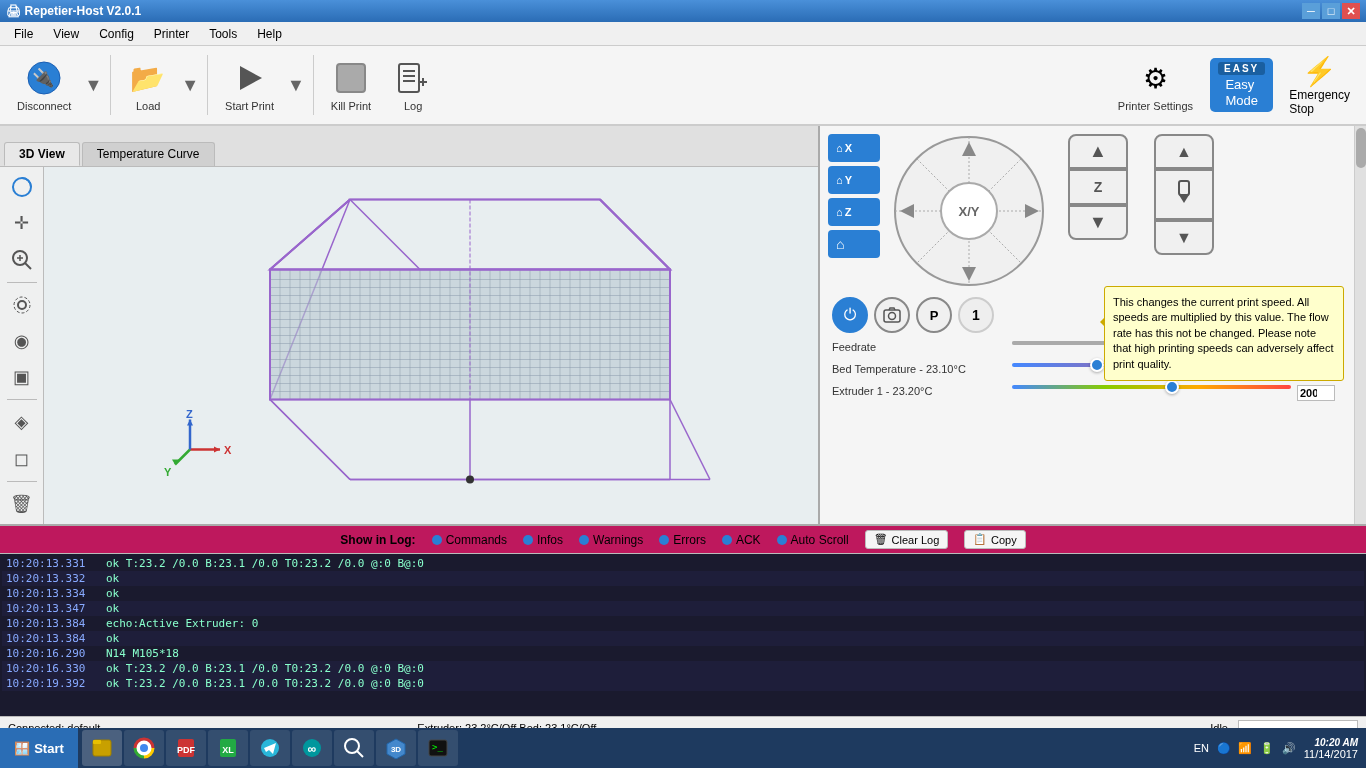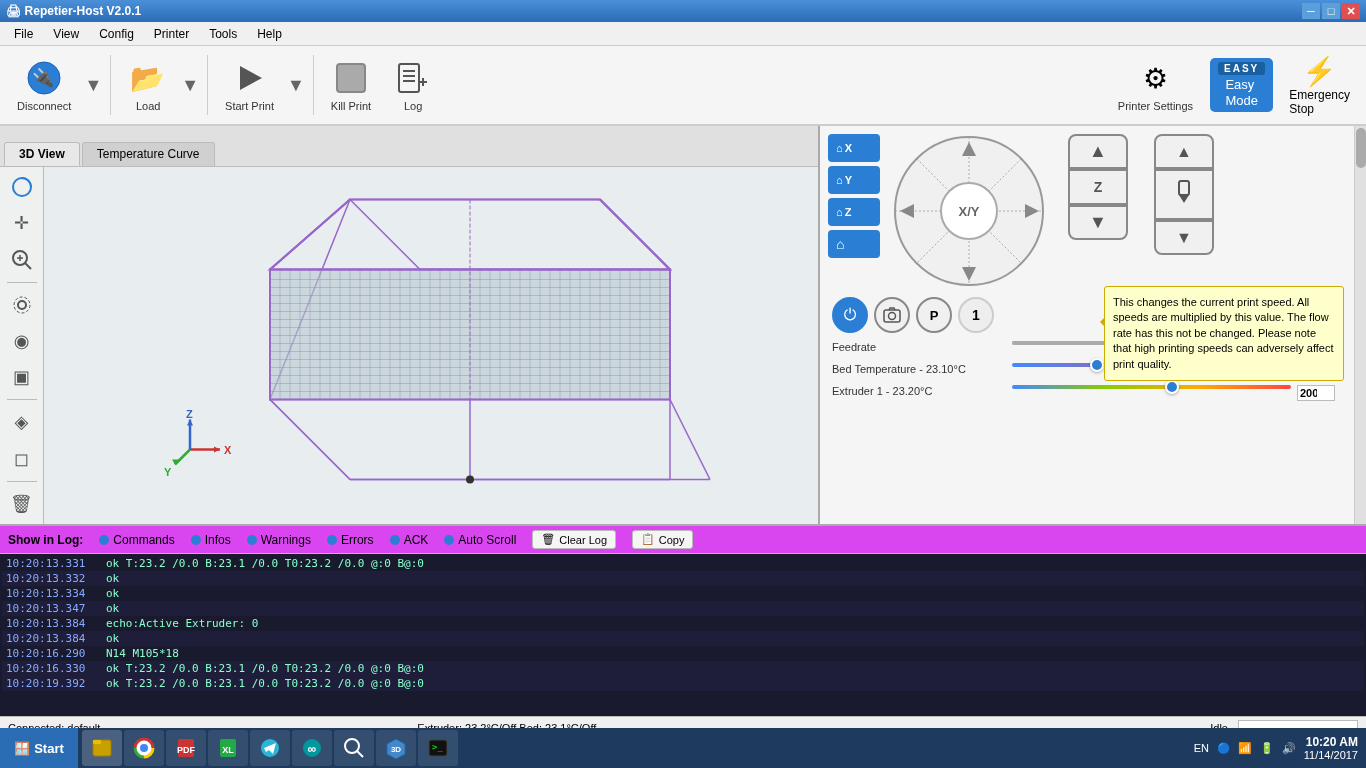--- a/index.html
+++ b/index.html
@@ -86,42 +86,42 @@
     .slider-track { flex: 1; height: 4px; background: #ccc; border-radius: 2px; position: relative; }
     .slider-handle { width: 14px; height: 14px; border-radius: 50%; background: #2a7fd4; border: 2px solid white; box-shadow: 0 1px 3px rgba(0,0,0,0.3); position: absolute; top: -5px; cursor: pointer; }
     .slider-value { width: 45px; margin-left: 6px; }
     .slider-value input { width: 38px; text-align: right; border: 1px solid #bbb; padding: 1px 2px; font-size: 11px; font-weight: bold; }
 
     
     #right-scrollbar { width: 12px; background: #e0e0e0; border-left: 1px solid #ccc; position: relative; }
 
     
     #log-area { height: 192px; display: flex; flex-direction: column; border-top: 2px solid #aaa; }
-    #log-toolbar { height: 28px; background: #d946ef; border-bottom: 1px solid #bbb; display: flex; align-items: center; padding: 0 8px; gap: 16px; }
+    #log-toolbar { height: 28px; background: #be185d; border-bottom: 1px solid #bbb; display: flex; align-items: center; padding: 0 8px; gap: 16px; justify-content: center; }
     .log-filter { display: flex; align-items: center; gap: 4px; cursor: pointer; font-size: 12px; }
     .log-dot { width: 10px; height: 10px; border-radius: 50%; display: inline-block; }
     .log-btn { padding: 2px 8px; font-size: 11px; cursor: pointer; border: 1px solid #bbb; background: #f5f5f5; border-radius: 3px; display: flex; align-items: center; gap: 4px; }
     #log-content { flex: 1; background: #1a1a2e; overflow-y: auto; font-family: monospace; font-size: 11px; padding: 2px; }
     .log-line { display: flex; padding: 1px 4px; }
     .log-line.alt { background: #1e1e3a; }
     .log-time { color: #88aaff; min-width: 100px; }
     .log-msg { color: #88ffcc; }
 
     
     #status-bar { height: 22px; background: #f0f0f0; border-top: 1px solid #bbb; display: flex; align-items: center; padding: 0 8px; font-size: 11px; gap: 20px; }
     #status-right { margin-left: auto; display: flex; align-items: center; gap: 10px; }
 
     
     #taskbar { height: 40px; background: #1e3a5f; display: flex; align-items: center; position: absolute; bottom: 0; width: 100%; }
     #start-btn { background: #2a6db5; color: white; padding: 4px 14px; font-weight: bold; height: 100%; display: flex; align-items: center; cursor: pointer; font-size: 13px; gap: 4px; }
     #taskbar-apps { display: flex; align-items: center; height: 100%; padding: 0 4px; gap: 2px; }
     .taskbar-app { width: 40px; height: 36px; background: rgba(255,255,255,0.1); display: flex; align-items: center; justify-content: center; cursor: pointer; border-radius: 3px; font-size: 20px; }
     #taskbar-right { margin-left: auto; display: flex; align-items: center; color: white; padding-right: 8px; gap: 8px; font-size: 11px; }
     #clock { text-align: right; }
-    #clock-time { font-size: 12px; font-weight: bold; }
+    #clock-time { font-size: 10px; font-weight: bold; font-style: italic; }
     #clock-date { font-size: 11px; }
     
     
     #left-sidebar { position: absolute; left: 0; top: 0; bottom: 0; width: 44px; background: rgba(240,240,240,0.9); border-right: 1px solid #bbb; display: flex; flex-direction: column; align-items: center; padding: 4px 0; gap: 4px; }
     .sidebar-icon { width: 36px; height: 36px; display: flex; align-items: center; justify-content: center; cursor: pointer; border-radius: 3px; font-size: 18px; color: #555; }
     .sidebar-icon.active { color: #2a7fd4; }
     .sidebar-sep { width: 30px; height: 1px; background: #bbb; margin: 2px 0; }
 
     
     #box-3d { position: absolute; top: 50%; left: 55%; transform: translate(-50%, -50%); }

